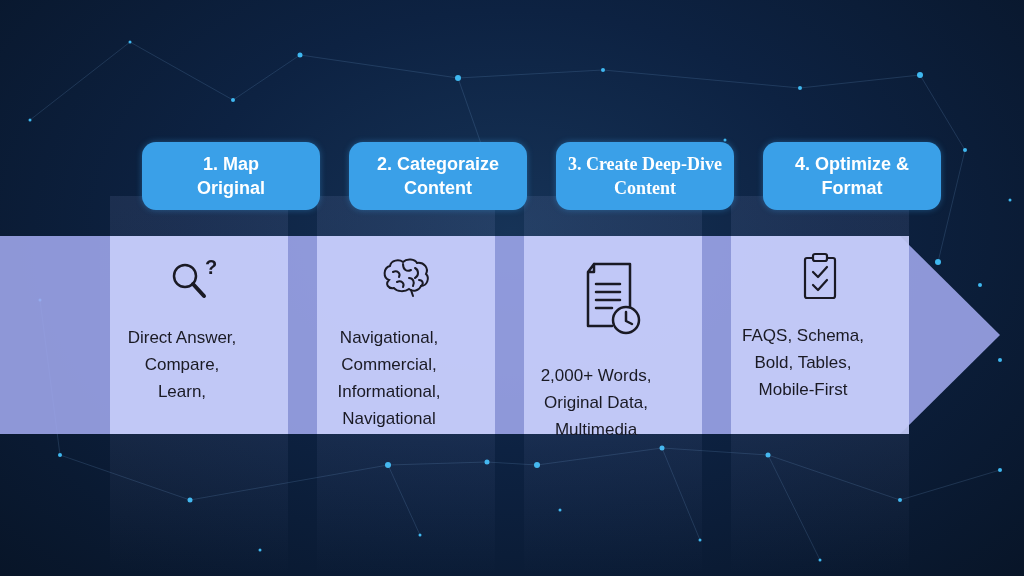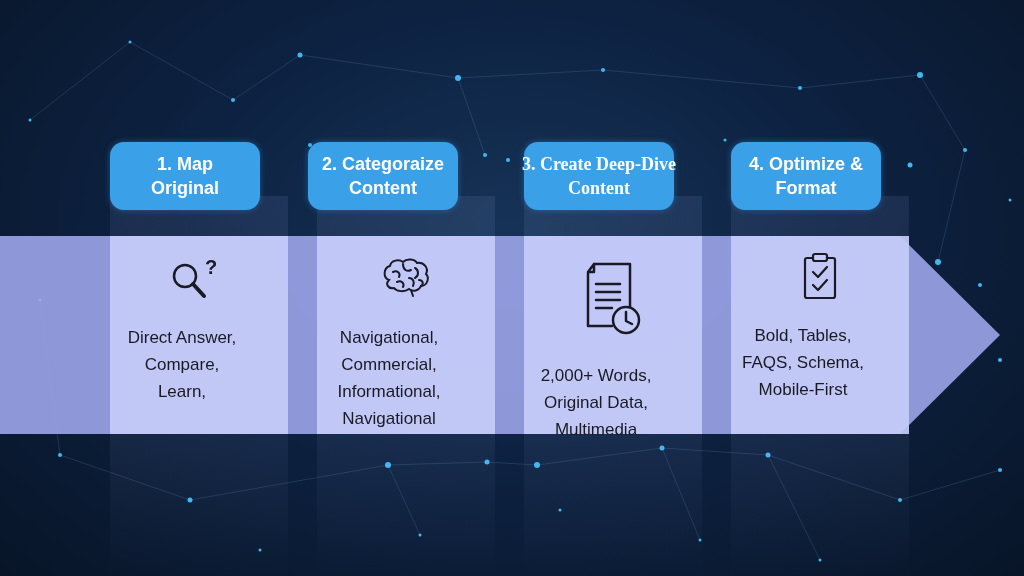--- a/index.html
+++ b/index.html
@@ -15,27 +15,28 @@
   .band svg { position:absolute; left:0; top:0; }
   .column {
     position:absolute; top:196px; width:178px; height:380px;
     background: linear-gradient(to bottom, rgba(170,180,240,0.10) 0%, rgba(170,180,240,0.08) 60%, rgba(170,180,240,0.0) 100%);
   }
   .col-panel {
     position:absolute; top:236px; width:178px; height:198px;
     background: rgba(198,204,248,0.92);
   }
   .header {
-    position:absolute; top:142px; width:150px; height:68px;
+    position:absolute; top:142px; width:178px; height:68px;
     background:#3aa0e8;
     border-radius:14px;
     color:#fff; font-weight:bold; font-size:18px; line-height:24px;
     display:flex; flex-direction:column; align-items:center; justify-content:center;
     text-align:center;
     box-shadow: 0 0 6px rgba(58,160,232,0.4);
+    margin-left: 32px;
   }
   .header span { display:block; white-space:nowrap; }
   .icon { position:absolute; left:50%; transform:translateX(-50%); }
   .body-text {
     position:absolute; left:0; width:144px; text-align:center;
     color:#1a1a24; font-size:17px; line-height:27px;
   }
   .body-text span { display:block; white-space:nowrap; }
 </style>
 </head>
@@ -127,21 +128,21 @@
   <circle cx="18" cy="20" r="11" fill="none" stroke="#1a1a24" stroke-width="2.5"></circle>
   <line x1="26" y1="28" x2="37" y2="40" stroke="#1a1a24" stroke-width="4" stroke-linecap="round"></line>
   <text x="38" y="18" font-family="Liberation Sans, sans-serif" font-weight="bold" font-size="20" fill="#1a1a24">?</text>
 </svg>
 <div class="body-text" style="left:110px; top:324px;">
   <span>Direct Answer,</span>
   <span>Compare,</span>
   <span>Learn,</span>
 </div>
 
-<div class="header" style="left:308px;">
+<div class="header" style="left:317px;">
   <span>2. Categoraize</span>
   <span>Content</span>
 </div>
 <svg class="icon" style="left:406px; top:256px;" width="54" height="46" viewBox="0 0 54 46">
   <g fill="none" stroke="#1a1a24" stroke-width="2" stroke-linecap="round">
     <path d="M10,24 C4,22 4,12 11,10 C12,4 20,3 24,6 C28,2 36,3 38,7 C45,6 50,12 47,18 C51,22 48,30 42,30 C40,35 34,36 30,33 C26,36 18,36 15,32 C9,33 6,28 10,24 Z"></path>
     <path d="M14,16 C18,14 22,17 20,21"></path>
     <path d="M24,8 C24,14 28,16 32,14"></path>
     <path d="M36,12 C40,14 40,20 36,22"></path>
     <path d="M18,26 C22,24 26,27 24,31"></path>
@@ -184,16 +185,16 @@
 </div>
 <svg class="icon" style="left:820px; top:252px;" width="40" height="50" viewBox="0 0 40 50">
   <g fill="none" stroke="#1a1a24" stroke-width="2.2" stroke-linejoin="round" stroke-linecap="round">
     <rect x="5" y="6" width="30" height="40" rx="2"></rect>
     <rect x="13" y="2" width="14" height="7" rx="2" fill="#c6ccf8"></rect>
     <path d="M13,20 L18,25 L27,15"></path>
     <path d="M13,33 L18,38 L27,28"></path>
   </g>
 </svg>
 <div class="body-text" style="left:731px; top:322px;">
+  <span>FAQS, Schema,</span>
   <span>Bold, Tables,</span>
-  <span>FAQS, Schema,</span>
   <span>Mobile-First</span>
 </div>
 
 </body></html>

